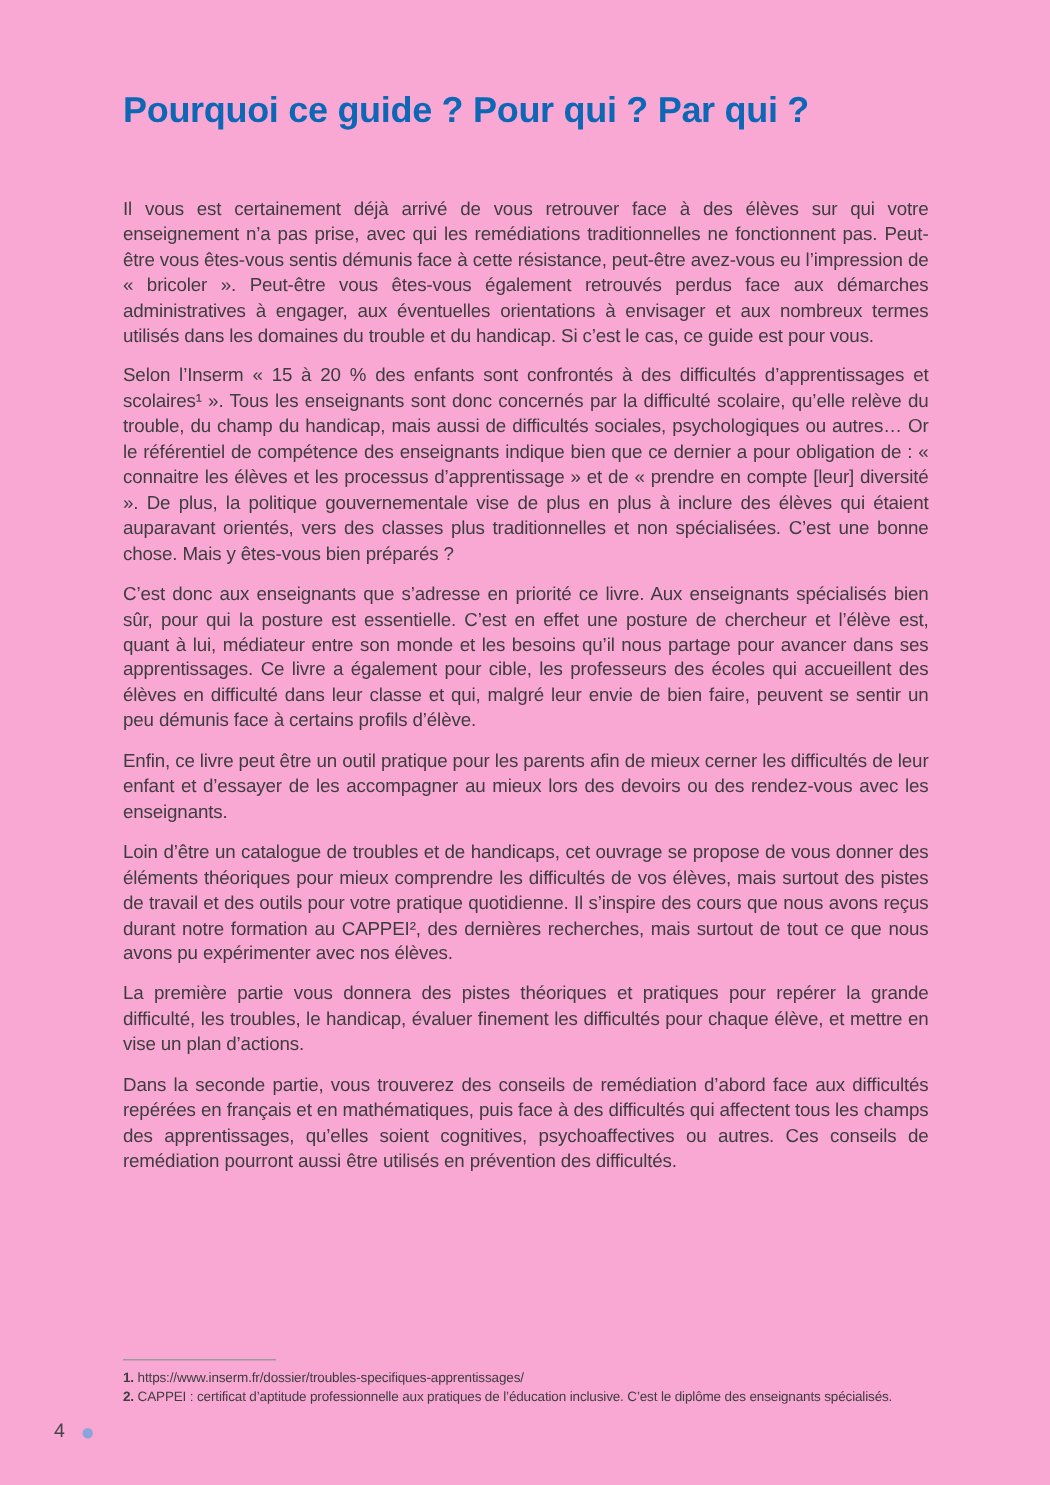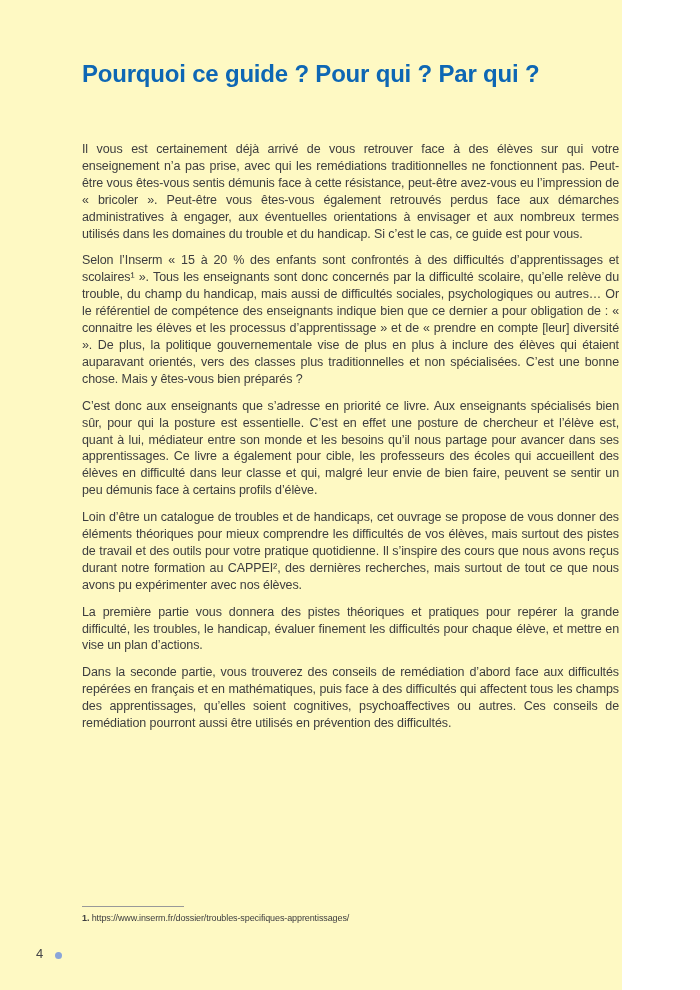--- a/index.html
+++ b/index.html
@@ -2,23 +2,23 @@
 <html><head>
 <meta charset="utf-8">
 <style>
   html, body {
     margin: 0;
     padding: 0;
     background: #ffffff;
   }
   .page {
     position: relative;
-    width: 622px;
+    width: 700px;
     height: 990px;
-    background: #fef9c3;
+    background: #f9a8d4;
     overflow: hidden;
     font-family: "Liberation Sans", sans-serif;
   }
   .title {
     position: absolute;
     left: 82px;
     top: 60px;
     width: 560px;
     margin: 0;
     font-size: 24px;
@@ -31,21 +31,21 @@
     left: 82px;
     top: 131px;
     width: 537px;
     color: #3d3d3f;
     font-size: 12.5px;
     line-height: 16.9px;
     letter-spacing: -0.1px;
     text-align: justify;
   }
   .body-text p {
-    margin: 10px 0 10px 0;
+    margin: 0 0 10px 0;
   }
   .footnotes {
     position: absolute;
     left: 82px;
     top: 906px;
     width: 560px;
     color: #3d3d3f;
     font-size: 9px;
     line-height: 12.5px;
     letter-spacing: -0.1px;
@@ -83,29 +83,34 @@
 <body>
 
 <div class="page">
 
   <h1 class="title">Pourquoi ce guide ? Pour qui ? Par qui ?</h1>
 
   <div class="body-text">
     <p>Il vous est certainement déjà arrivé de vous retrouver face à des élèves sur qui votre enseignement n’a pas prise, avec qui les remédiations traditionnelles ne fonctionnent pas. Peut-être vous êtes-vous sentis démunis face à cette résistance, peut-être avez-vous eu l’impression de « bricoler ». Peut-être vous êtes-vous également retrouvés perdus face aux démarches administratives à engager, aux éventuelles orientations à envisager et aux nombreux termes utilisés dans les domaines du trouble et du handicap. Si c’est le cas, ce guide est pour vous.</p>
     <p>Selon l’Inserm « 15 à 20 % des enfants sont confrontés à des difficultés d’apprentissages et scolaires¹ ». Tous les enseignants sont donc concernés par la difficulté scolaire, qu’elle relève du trouble, du champ du handicap, mais aussi de difficultés sociales, psychologiques ou autres… Or le référentiel de compétence des enseignants indique bien que ce dernier a pour obligation de : « connaitre les élèves et les processus d’apprentissage » et de « prendre en compte [leur] diversité ». De plus, la politique gouvernementale vise de plus en plus à inclure des élèves qui étaient auparavant orientés, vers des classes plus traditionnelles et non spécialisées. C’est une bonne chose. Mais y êtes-vous bien préparés ?</p>
     <p>C’est donc aux enseignants que s’adresse en priorité ce livre. Aux enseignants spécialisés bien sûr, pour qui la posture est essentielle. C’est en effet une posture de chercheur et l’élève est, quant à lui, médiateur entre son monde et les besoins qu’il nous partage pour avancer dans ses apprentissages. Ce livre a également pour cible, les professeurs des écoles qui accueillent des élèves en difficulté dans leur classe et qui, malgré leur envie de bien faire, peuvent se sentir un peu démunis face à certains profils d’élève.</p>
+    <p>Enfin, ce livre peut être un outil pratique pour les parents afin de mieux cerner les difficultés de leur enfant et d’essayer de les accompagner au mieux lors des devoirs ou des rendez-vous avec les enseignants.</p>
     <p>Loin d’être un catalogue de troubles et de handicaps, cet ouvrage se propose de vous donner des éléments théoriques pour mieux comprendre les difficultés de vos élèves, mais surtout des pistes de travail et des outils pour votre pratique quotidienne. Il s’inspire des cours que nous avons reçus durant notre formation au CAPPEI², des dernières recherches, mais surtout de tout ce que nous avons pu expérimenter avec nos élèves.</p>
     <p>La première partie vous donnera des pistes théoriques et pratiques pour repérer la grande difficulté, les troubles, le handicap, évaluer finement les difficultés pour chaque élève, et mettre en vise un plan d’actions.</p>
     <p>Dans la seconde partie, vous trouverez des conseils de remédiation d’abord face aux difficultés repérées en français et en mathématiques, puis face à des difficultés qui affectent tous les champs des apprentissages, qu’elles soient cognitives, psychoaffectives ou autres. Ces conseils de remédiation pourront aussi être utilisés en prévention des difficultés.</p>
   </div>
 
   <div class="footnotes">
     <div class="fn-divider"></div>
     <div class="footnote">
       <span class="fn-num">1.</span>
       <span>https://www.inserm.fr/dossier/troubles-specifiques-apprentissages/</span>
     </div>
+    <div class="footnote">
+      <span class="fn-num">2.</span>
+      <span>CAPPEI : certificat d’aptitude professionnelle aux pratiques de l’éducation inclusive. C’est le diplôme des enseignants spécialisés.</span>
+    </div>
   </div>
 
   <span class="page-num">4</span>
   <span class="page-dot"></span>
 
 </div>
 
 </body></html>

